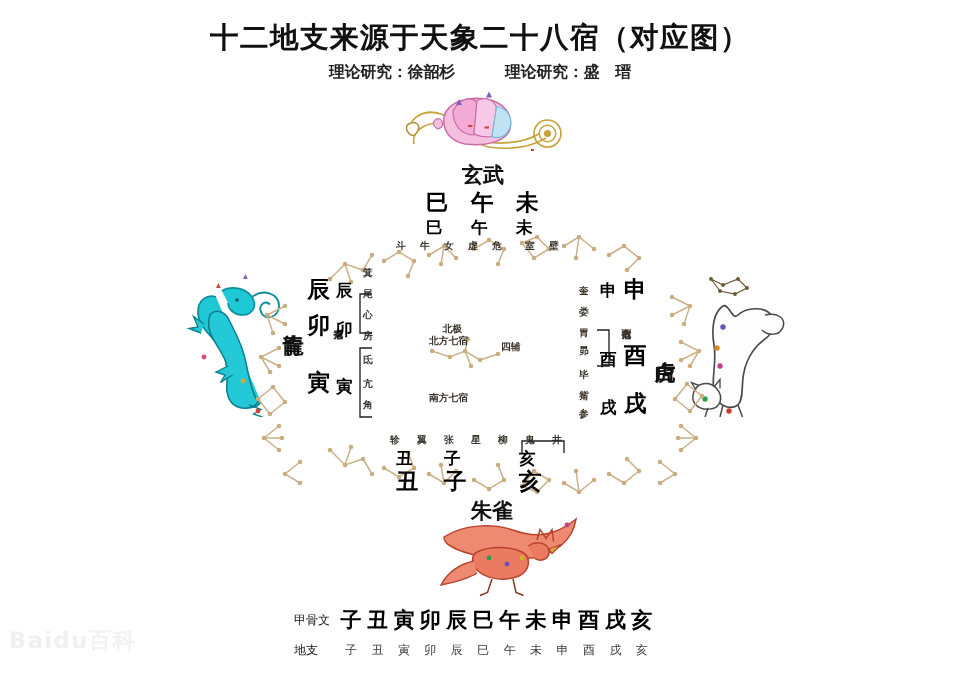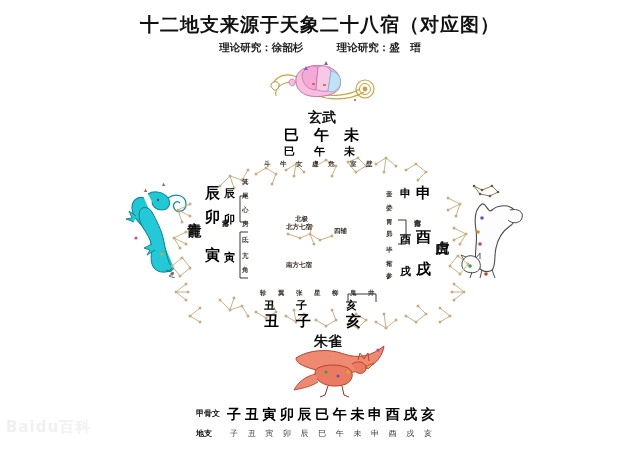--- a/index.html
+++ b/index.html
@@ -35,21 +35,21 @@
   #skyfield{left:160px;top:150px;width:320px;height:180px;}
   .starsvg{position:absolute;left:0;top:0;}
 
   
   .beast{position:absolute;}
 
   
   #btmtable{left:196px;top:404px;width:240px;}
   .btmrow{display:flex;align-items:center;height:20px;}
   .btmrow .rowlab{
-    width:30px;font-size:8px;font-weight:bold;color:#111;text-align:left;line-height:1;
+    width:30px;font-size:8px;font-weight:normal;color:#111;text-align:left;line-height:1;
   }
   .btmrow .cells{display:flex;flex:1;justify-content:space-between;}
   .btmrow .cells>span{width:16px;text-align:center;}
   .o-glyph{
     font-family:"DejaVu Serif","Liberation Serif",serif;
     font-size:14px;font-weight:bold;color:#000;line-height:1;
   }
   .b-glyph{font-size:8px;color:#3b3b3b;line-height:1;}
 
   

